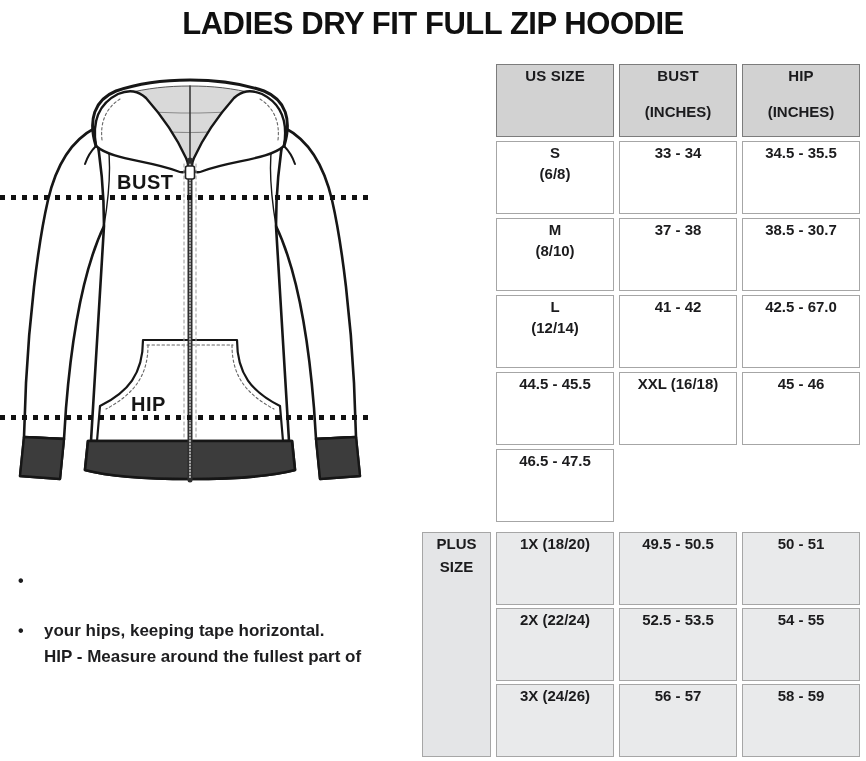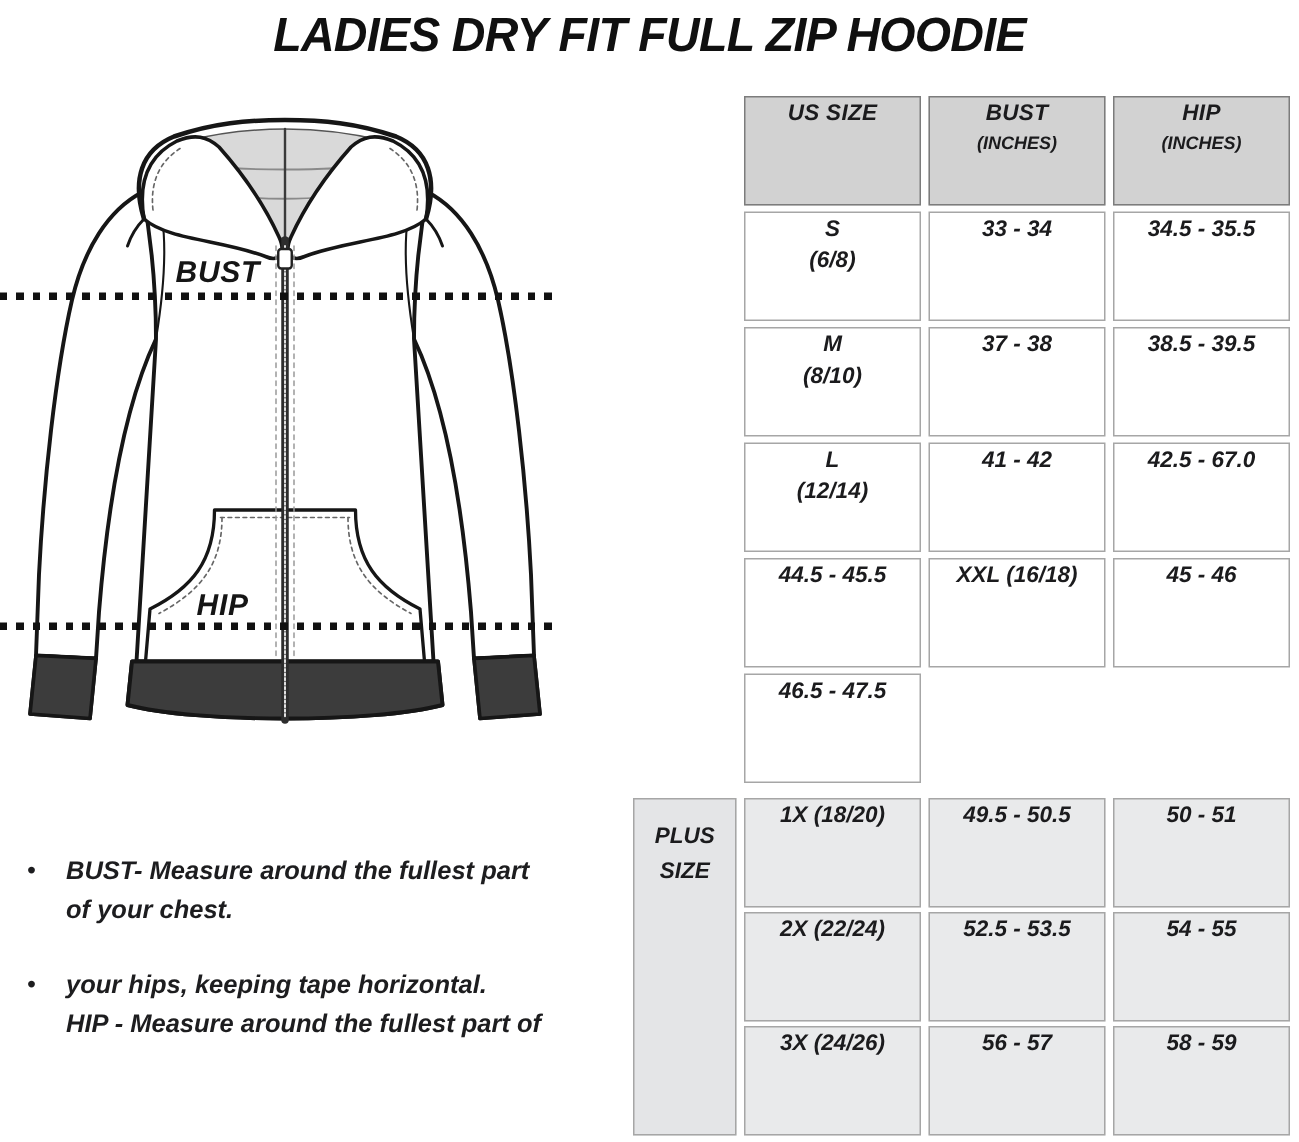--- a/index.html
+++ b/index.html
@@ -6,21 +6,21 @@
     --header-bg:#d2d2d2;
     --plus-bg:#e9eaeb;
     --plus-label-bg:#e4e5e7;
     --cell-border:#a6a6a6;
     --head-border:#7c7c7c;
     --ink:#1b1b1d;
     --line:#111111;
   }
   html,body{margin:0;padding:0;background:#ffffff;}
   body{font-family:"Liberation Sans", sans-serif; color:var(--ink);}
-  .canvas{position:relative;width:866px;height:761px;background:#fff;overflow:hidden;font-style:italic;}
+  .canvas{position:relative;width:866px;height:761px;background:#fff;overflow:hidden;}
 
   .title{
     position:absolute;left:0;right:0;top:5px;margin:0;
     text-align:center;font-size:32px;font-weight:700;letter-spacing:-0.5px;
     color:#101010;transform:scaleX(0.97);
   }
 
   .hoodie-svg{position:absolute;left:0;top:78px;width:380px;height:482px;}
 
   .measure-line{
@@ -45,27 +45,27 @@
     display:grid;grid-template-columns:69px 118px 118px 118px;
     grid-template-rows:repeat(3,73px);gap:3px 5px;
   }
   .cell{
     border:1px solid var(--cell-border);background:#fff;
     display:flex;flex-direction:column;align-items:center;justify-content:flex-start;
     font-weight:700;font-size:15px;line-height:1.4;color:var(--ink);text-align:center;
   }
   .cell.head{background:var(--header-bg);border:1px solid var(--head-border);}
   .cell.head .main{font-size:15px;letter-spacing:0.2px;}
-  .cell.head .sub{font-size:12px;margin-top:1px;}
+  .cell.head .sub{font-size:15px;margin-top:15px;}
   .cell .sub-size{font-size:15px;}
   .cell .sub-size:empty{display:none;}
   .plus-table .cell{background:var(--plus-bg);}
   .plus-table .plus-label{
     grid-row:1 / span 3;background:var(--plus-label-bg);
-    font-size:15px;line-height:1.5;padding:14px 14px;
+    font-size:15px;line-height:1.5;padding:0 14px;
   }
 
   .notes{position:absolute;left:18px;top:568px;width:372px;}
   .note-item{display:flex;margin-bottom:24px;font-size:17px;font-weight:700;line-height:26px;color:#1d1d1f;}
   .note-item .bullet{width:26px;flex:none;font-size:16px;}
   .note-item .nl{display:block;}
 </style>
 </head>
 <body>
 
@@ -171,21 +171,21 @@
       <div class="sub-size">(6/8)</div>
     </div>
     <div class="cell">33 - 34</div>
     <div class="cell">34.5 - 35.5</div>
 
     <div class="cell">
       <div>M</div>
       <div class="sub-size">(8/10)</div>
     </div>
     <div class="cell">37 - 38</div>
-    <div class="cell">38.5 - 39.5</div>
+    <div class="cell">38.5 - 30.7</div>
 
     <div class="cell">
       <div>L</div>
       <div class="sub-size">(12/14)</div>
     </div>
     <div class="cell">41 - 42</div>
     <div class="cell">42.5 - 67.0</div>
 
     <div class="cell">44.5 - 45.5</div>
 
@@ -209,24 +209,20 @@
     <div class="cell">54 - 55</div>
 
     <div class="cell">3X (24/26)</div>
     <div class="cell">56 - 57</div>
     <div class="cell">58 - 59</div>
   </div>
 
   <div class="notes">
     <div class="note-item">
       <span class="bullet">•</span>
-      <span class="note-text">
-        <span class="nl">BUST- Measure around the fullest part</span>
-        <span class="nl">of your chest.</span>
-      </span>
     </div>
     <div class="note-item">
       <span class="bullet">•</span>
       <span class="note-text">
         <span class="nl">your hips, keeping tape horizontal.</span>
         <span class="nl">HIP - Measure around the fullest part of</span>
       </span>
     </div>
   </div>
 

